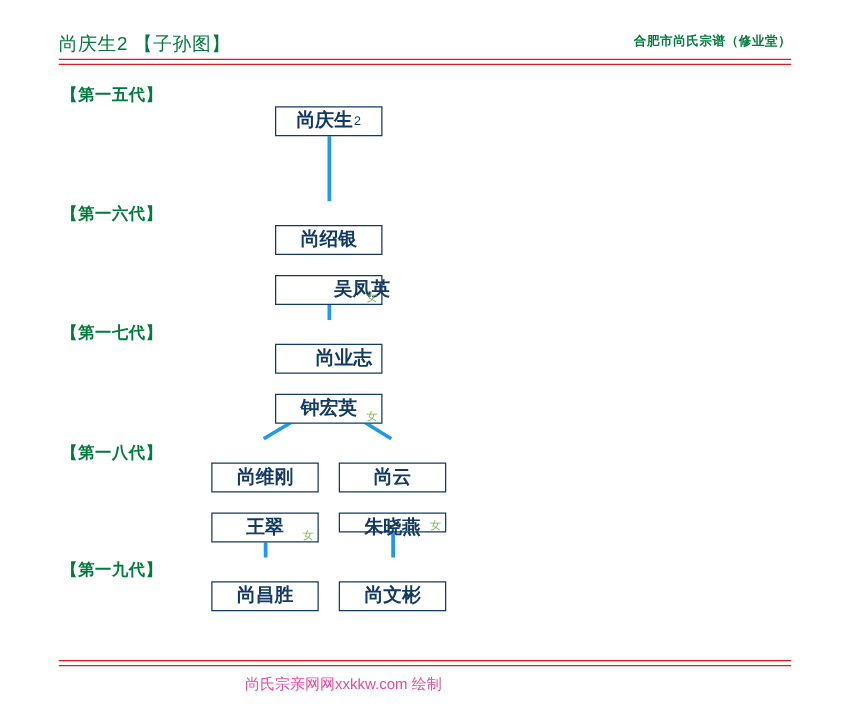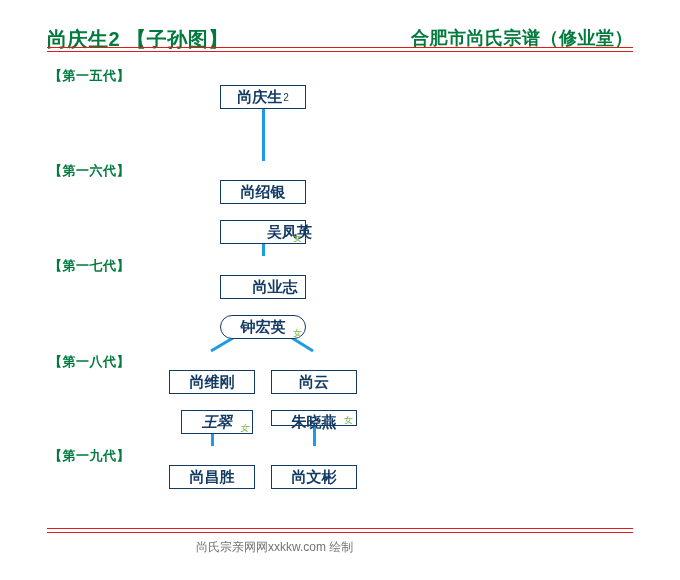--- a/index.html
+++ b/index.html
@@ -28,31 +28,31 @@
     position: absolute;
     left: 47px;
     top: 26px;
     width: 586px;
     height: 22px;
   }
   .header-title-left {
     position: absolute;
     left: 0;
     top: 0;
-    font-size: 20px;
-    font-weight: bold;
+    font-size: 15px;
+    font-weight: normal;
     color: #007a3d;
     white-space: nowrap;
     letter-spacing: 0.5px;
   }
   .header-title-right {
     position: absolute;
     right: 0;
     top: 0;
-    font-size: 18px;
+    font-size: 10px;
     font-weight: bold;
     color: #007a3d;
     white-space: nowrap;
     letter-spacing: 0.5px;
   }
   .rule-red-top {
     position: absolute;
     left: 47px;
     top: 47px;
     width: 586px;
@@ -92,21 +92,21 @@
     font-size: 12px;
     color: #1d6b55;
     white-space: nowrap;
     letter-spacing: 0.5px;
   }
   .footer-credit {
     position: absolute;
     left: 196px;
     top: 539px;
     font-size: 12px;
-    color: #737373;
+    color: #ec4899;
     white-space: nowrap;
   }
 
   
   .gen-label {
     position: absolute;
     font-size: 13px;
     font-weight: bold;
     color: #007a3d;
     white-space: nowrap;
@@ -201,23 +201,23 @@
         <line x1="263" y1="320" x2="211" y2="351" stroke="#1e9ae8" stroke-width="3"></line>
         <line x1="263" y1="320" x2="313" y2="351" stroke="#1e9ae8" stroke-width="3"></line>
       </svg>
     </div>
 
   <div id="node-layer">
       <div class="node" style="left: 220px; top: 66px; width: 86px; height: 24px; line-height: 21px;"><span class="nm">尚庆生</span><span class="sup">2</span></div>
       <div class="node" style="left: 220px; top: 161px; width: 86px; height: 24px; line-height: 21px;"><span class="nm">尚绍银</span></div>
       <div class="node" style="left: 220px; top: 201px; width: 86px; height: 24px; line-height: 21px; padding-left: 46px;"><span class="nm">吴凤英</span><span class="fmark">女</span></div>
       <div class="node" style="left: 220px; top: 256px; width: 86px; height: 24px; line-height: 21px; padding-left: 24px;"><span class="nm">尚业志</span></div>
-      <div class="node" style="left: 220px; top: 296px; width: 86px; height: 24px; line-height: 21px; border-radius: 12px;"><span class="nm">钟宏英</span><span class="fmark">女</span></div>
+      <div class="node" style="left: 220px; top: 296px; width: 86px; height: 24px; line-height: 21px;"><span class="nm">钟宏英</span><span class="fmark">女</span></div>
       <div class="node" style="left: 169px; top: 351px; width: 86px; height: 24px; line-height: 21px;"><span class="nm">尚维刚</span></div>
-      <div class="node" style="left: 181px; top: 391px; width: 72px; height: 24px; line-height: 21px; font-style: italic;"><span class="nm">王翠</span><span class="fmark">女</span></div>
+      <div class="node" style="left: 169px; top: 391px; width: 86px; height: 24px; line-height: 21px;"><span class="nm">王翠</span><span class="fmark">女</span></div>
       <div class="node" style="left: 271px; top: 351px; width: 86px; height: 24px; line-height: 21px;"><span class="nm">尚云</span></div>
       <div class="node" style="left: 271px; top: 391px; width: 86px; height: 16px; line-height: 21px;"><span class="nm">朱晓燕</span><span class="fmark">女</span></div>
       <div class="node" style="left: 169px; top: 446px; width: 86px; height: 24px; line-height: 21px;"><span class="nm">尚昌胜</span></div>
       <div class="node" style="left: 271px; top: 446px; width: 86px; height: 24px; line-height: 21px;"><span class="nm">尚文彬</span></div>
     </div>
 
   <div class="rule-red-bot"></div>
   <div class="rule-red-bot2"></div>
   <div class="footer-credit">尚氏宗亲网网xxkkw.com 绘制</div>
 

